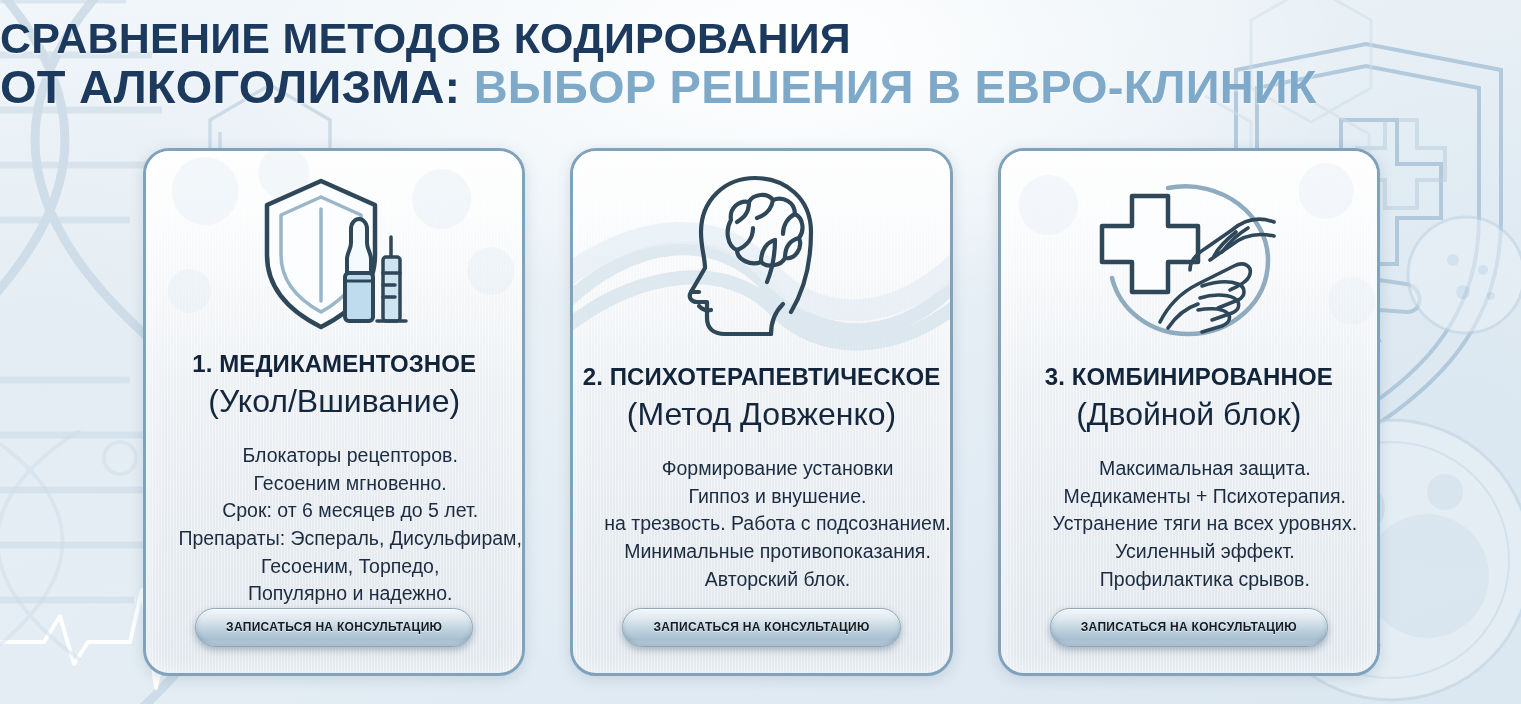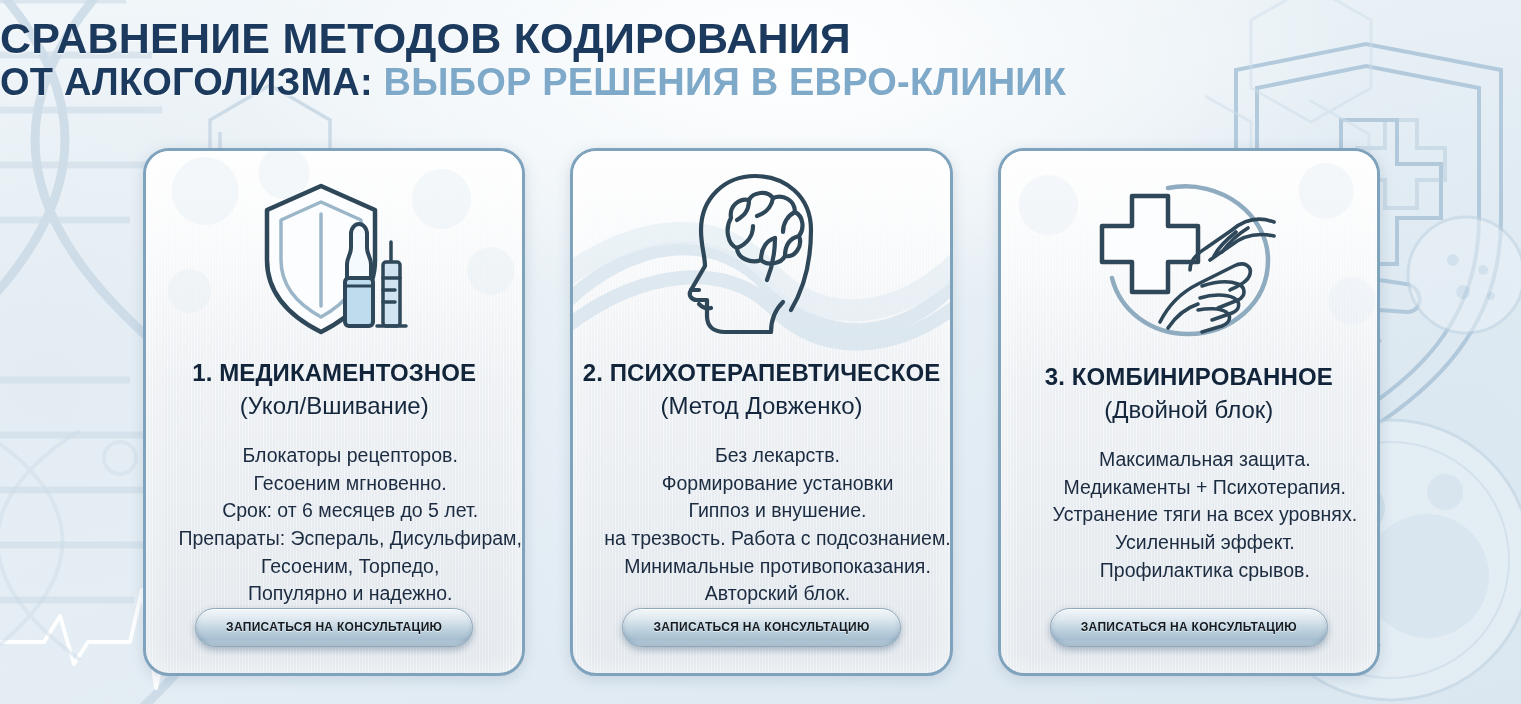--- a/index.html
+++ b/index.html
@@ -29,21 +29,21 @@
     text-align:left; z-index:6;
   }
   .title-line{
     font-weight:bold;
     letter-spacing:.2px;
     line-height:1.06;
     white-space:nowrap;
     text-shadow:0 1px 2px rgba(255,255,255,.85);
   }
   .t1{ font-size:43px; color:#1b3a5e; }
-  .t2{ font-size:38px; color:#1b3a5e; }
+  .t2{ font-size:47px; color:#1b3a5e; }
   .t2 .accent{ color:#7fa9c9; }
 
   
   .cards{
     position:absolute;
     top:148px; left:143px;
     width:1237px; height:528px;
     display:flex; gap:45px;
     z-index:5;
   }
@@ -83,21 +83,21 @@
   .card-icon svg{ display:block; }
 
   .card-title{
     position:relative; z-index:2;
     font-size:24px; font-weight:bold; color:#11243a;
     letter-spacing:.1px; text-align:center; white-space:nowrap;
   }
   .card-subtitle{
     position:relative; z-index:2;
     margin-top:5px;
-    font-size:24px; color:#15273d; text-align:center; white-space:nowrap;
+    font-size:32px; color:#15273d; text-align:center; white-space:nowrap;
   }
   .card-body{
     position:relative; z-index:2;
     margin-top:22px;
     width:100%; padding:0 8px;
     font-size:19.5px; line-height:1.42;
     color:#1b2b40; text-align:center;margin-left:32px;
   }
   .card-body div{ white-space:nowrap; }
 
@@ -334,21 +334,20 @@
           <path d="M120 68 C112 70, 106 76, 106 88"></path>
           <path d="M96 70 C96 88, 92 102, 88 112"></path>
         </g>
       </svg>
     </div>
 
     <div class="card-title">2. ПСИХОТЕРАПЕВТИЧЕСКОЕ</div>
     <div class="card-subtitle">(Метод Довженко)</div>
 
     <div class="card-body">
-      <div>Без лекарств.</div>
       <div>Формирование установки</div>
       <div>Гиппоз и внушение.</div>
       <div>на трезвость. Работа с подсознанием.</div>
       <div>Минимальные противопоказания.</div>
       <div>Авторский блок.</div>
     </div>
 
     <div class="cta-wrap">
       <button class="cta">ЗАПИСАТЬСЯ НА КОНСУЛЬТАЦИЮ</button>
     </div>

